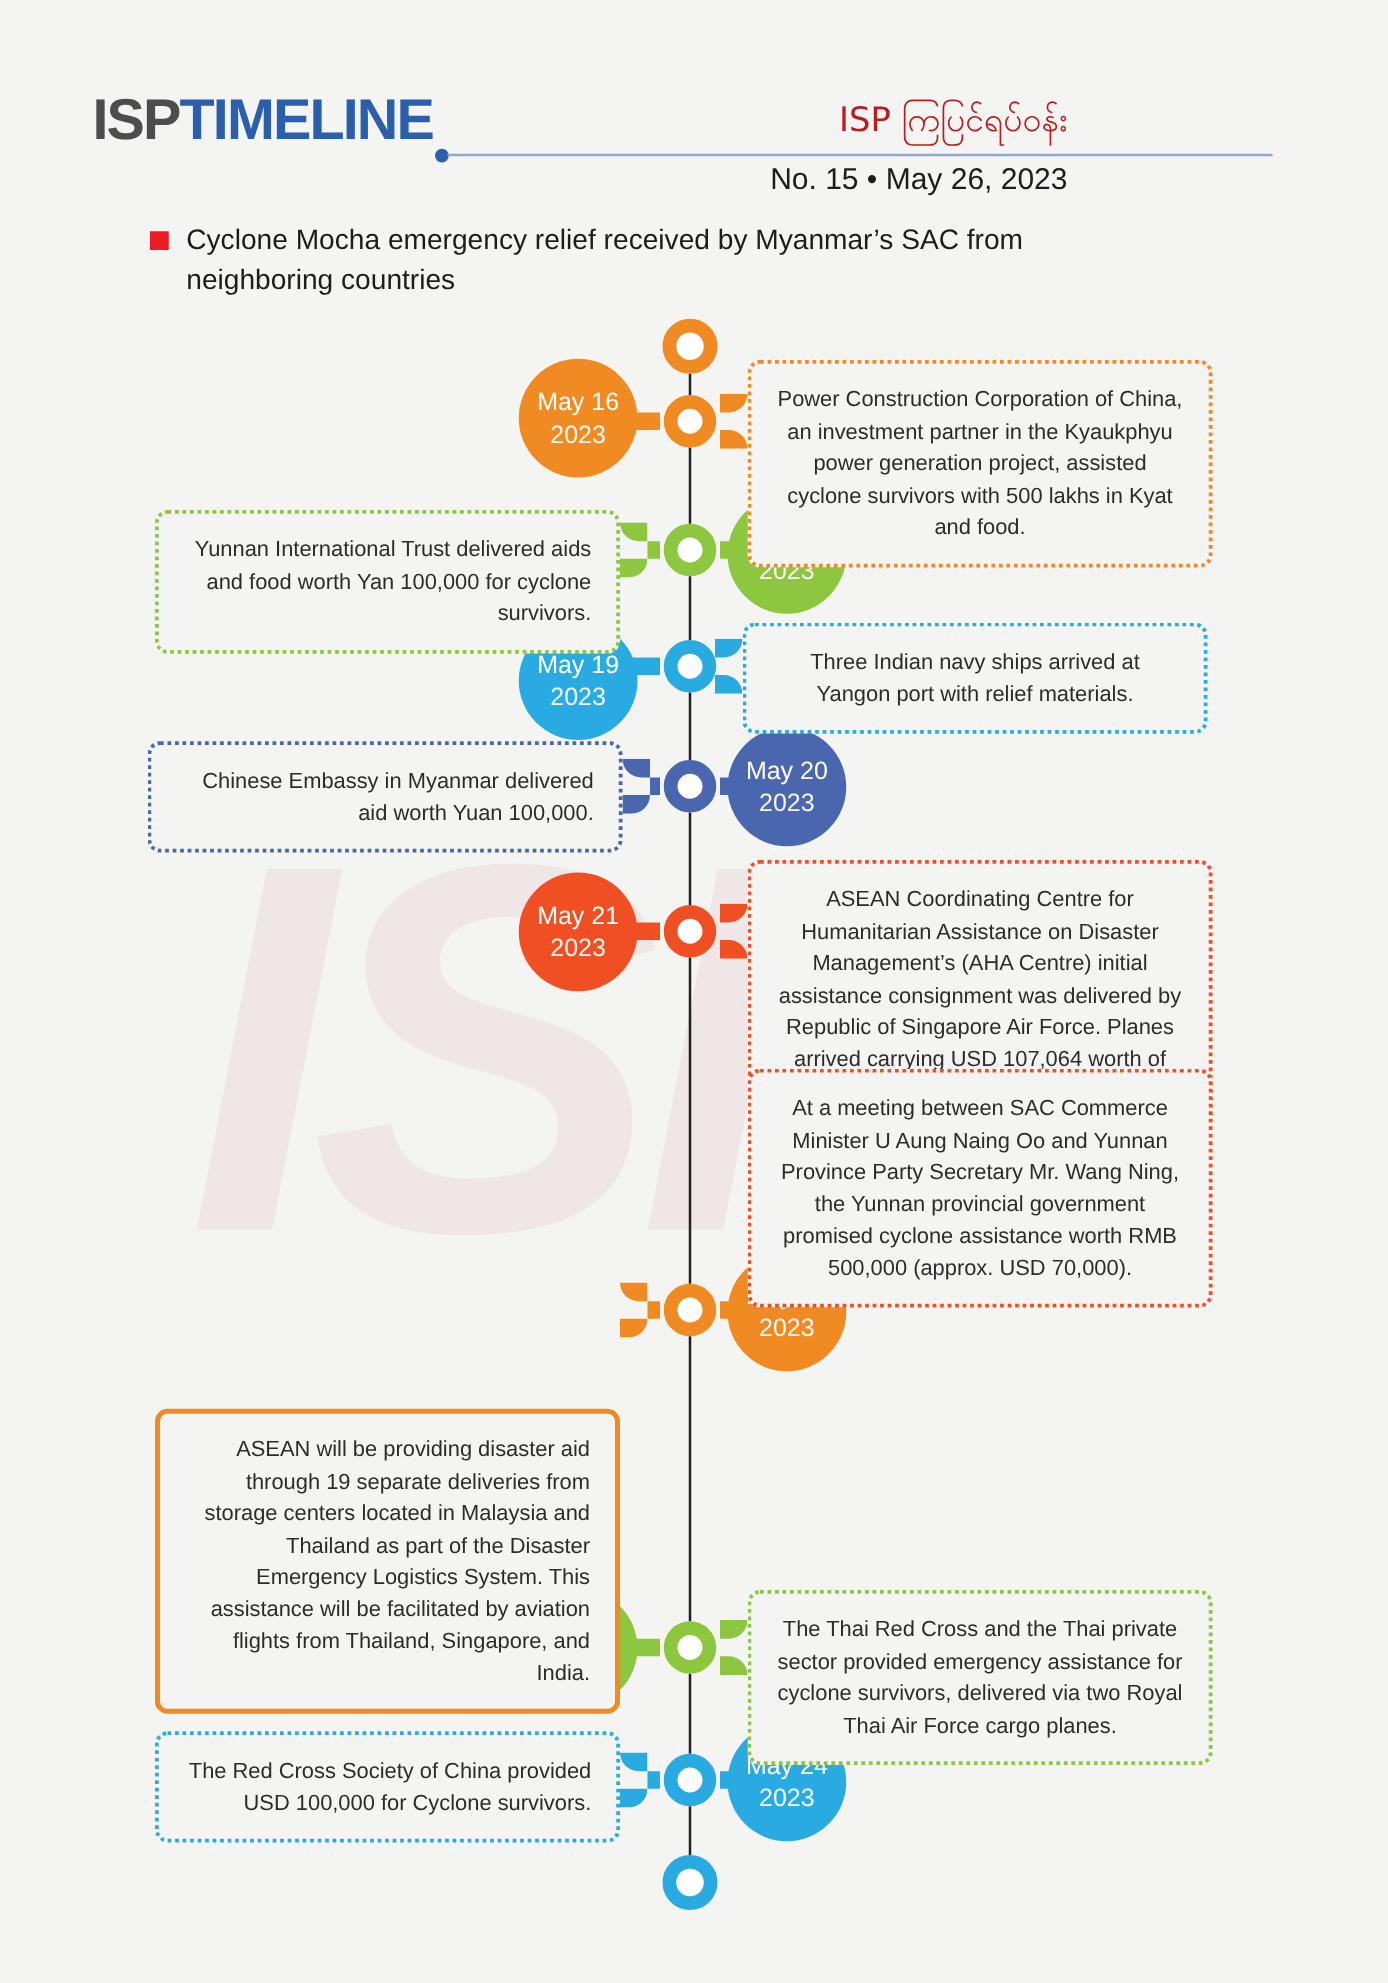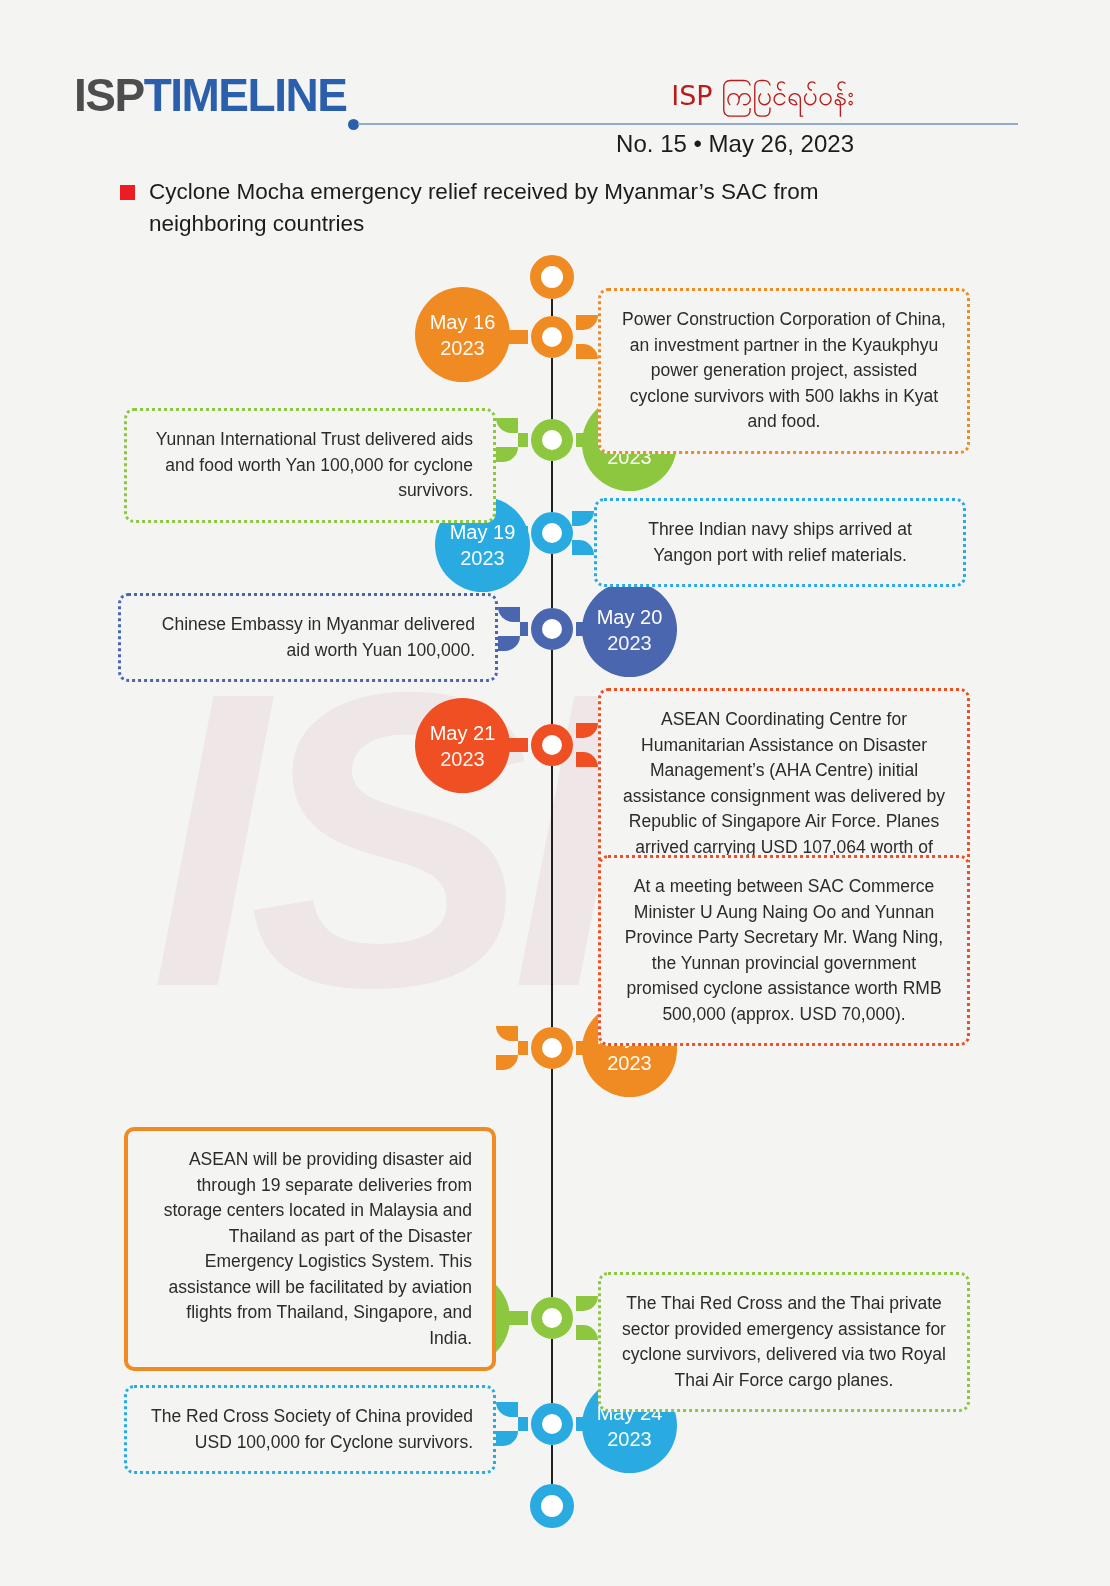--- a/index.html
+++ b/index.html
@@ -270,21 +270,21 @@
     <div class="node" style="top: 419px; color: rgb(141, 198, 63);"></div>
     <div class="bar" style="top: 433px; background: rgb(141, 198, 63); left: 576px; width: 41px;"></div>
     <div class="bar" style="top: 433px; background: rgb(141, 198, 63); left: 518px; width: 10px;"></div>
     <div class="flare left" style="top: 418px; color: rgb(141, 198, 63); left: 496px;">
       <i class="top"></i>
       <i class="bot"></i>
     </div>
     <div class="card left" style="left: 124px; top: 408px; width: 372px; color: rgb(141, 198, 63);">
       <p>Yunnan International Trust delivered aids and food worth Yan 100,000 for cyclone survivors.</p>
     </div>
-    <div class="bubble" style="left: 435px; top: 497px; background: rgb(41, 171, 226);">
+    <div class="bubble" style="left: 415px; top: 497px; background: rgb(41, 171, 226);">
       <span class="d1">May 19</span>
       <span class="d2">2023</span>
     </div>
     <div class="node" style="top: 512px; color: rgb(41, 171, 226);"></div>
     <div class="bar" style="top: 526px; background: rgb(41, 171, 226); left: 475px; width: 53px;"></div>
     <div class="bar" style="top: 526px; background: rgb(41, 171, 226); left: 576px; width: 0px;"></div>
     <div class="flare" style="top: 511px; color: rgb(41, 171, 226); left: 572px;">
       <i class="top"></i>
       <i class="bot"></i>
     </div>

